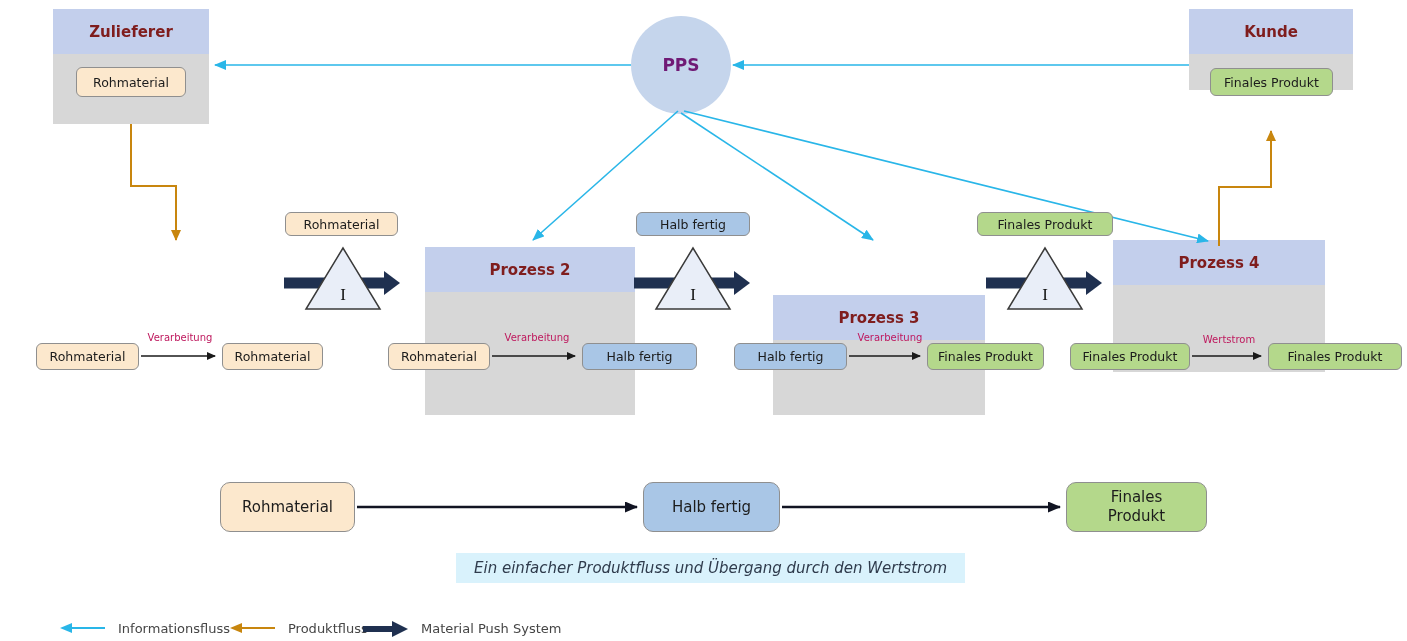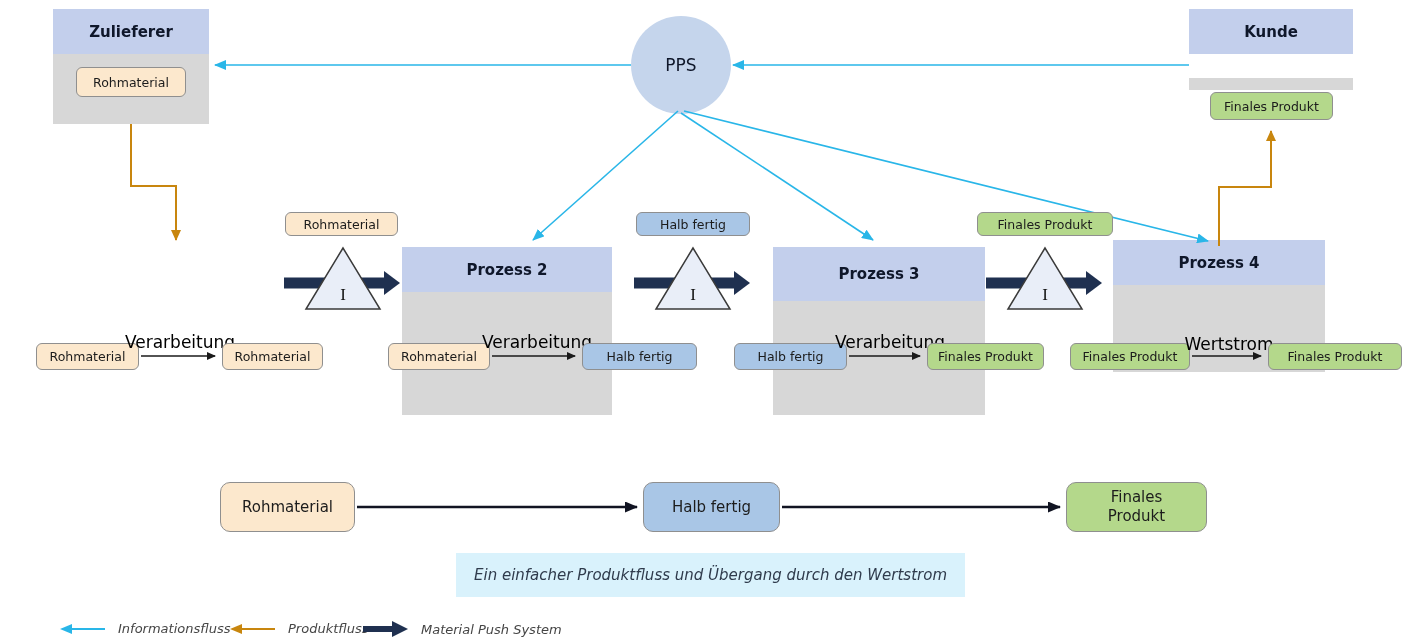--- a/index.html
+++ b/index.html
@@ -4,63 +4,63 @@
 <style>
   html,body { margin:0; padding:0; background:#ffffff; }
   #stage {
     position:relative; width:1407px; height:641px; overflow:hidden;
     font-family:"DejaVu Sans","Liberation Sans",sans-serif; background:#ffffff;
   }
 
   
   .entity { position:absolute; display:flex; flex-direction:column; }
   .entity .hd {
-    background:var(--header_blue); color:#0f172a; font-weight:bold; font-size:15px;
+    background:var(--header_blue); color:#7f1d1d; font-weight:bold; font-size:15px;
     display:flex; align-items:center; justify-content:center;
   }
   .entity .bd { background:var(--body_gray); flex:1; position:relative; }
 
   
   .pill {
     position:absolute; border:1px solid #8f8f8f; border-radius:6px;
     display:flex; align-items:center; justify-content:center;
     font-size:12.5px; color:#1c1c1c; white-space:nowrap; box-sizing:border-box;
   }
   .cream { background:var(--cream); }
   .bluep  { background:var(--blue_pill); }
   .greenp { background:var(--green_pill); }
 
   .action-label {
-    position:absolute; transform:translateX(-50%); font-size:17px; color:#000000;
+    position:absolute; transform:translateX(-50%); font-size:10px; color:#be185d;
     white-space:nowrap;
     text-align:right;
   }
 
   
   #pps {
     position:absolute; left:631px; top:16px; width:100px; height:98px; border-radius:50%;
     background:var(--pps_fill); display:flex; align-items:center; justify-content:center;
-    font-size:17px; font-weight:normal; color:#0f172a;
+    font-size:17px; font-weight:bold; color:#701a75;
   }
 
   
   .flowbox {
     position:absolute; top:482px; height:50px; border:1px solid #8f8f8f; border-radius:10px;
     display:flex; align-items:center; justify-content:center; text-align:center;
     font-size:15px; color:#1c1c1c; box-sizing:border-box; line-height:1.25;
   }
 
   #caption {
-    position:absolute; left:456px; top:553px; width:509px; height:44px;
+    position:absolute; left:456px; top:553px; width:509px; height:30px;
     background:var(--caption_bg); color:#2f3b4c; font-style:italic; font-size:15px;
     display:flex; align-items:center; justify-content:center; white-space:nowrap;
   }
 
   
-  .legend-item { position:absolute; top:621px; display:flex; align-items:flex-end; gap:12px;font-style:italic; }
+  .legend-item { position:absolute; top:621px; display:flex; align-items:flex-start; gap:12px; }
   .legend-item .lbl { font-size:13px; color:#454545; white-space:nowrap; }
 
   svg.layer { position:absolute; left:0; top:0; z-index:5; pointer-events:none; }
   .toplayer { z-index:6; }
   .info-ln { stroke:var(--info); stroke-width:1.6; fill:none; }
   .mat-ln  { stroke:var(--material); stroke-width:2; fill:none; }
   .push-ln { stroke:var(--push); stroke-width:11; }
   .push-hd { fill:var(--push); }
   .tri { fill:#e9eef8; stroke:#3a3a3a; stroke-width:1.5; }
   .tri-txt { font-family:"Liberation Serif","DejaVu Serif",serif; font-size:17px; fill:#111111; }
@@ -72,37 +72,37 @@
 
 <div id="stage">
 
   <div class="entity" style="left:53px; top:9px; width:156px; height:115px;">
     <div class="hd" style="height:45px;">Zulieferer</div>
     <div class="bd">
       <div class="pill cream" style="left:23px; top:13px; width:110px; height:30px;">Rohmaterial</div>
     </div>
   </div>
 
-  <div class="entity" style="left:1189px; top:9px; width:164px; height:81px;gap:24px;">
+  <div class="entity" style="left:1189px; top:9px; width:164px; height:81px;">
     <div class="hd" style="height:45px;">Kunde</div>
     <div class="bd">
       <div class="pill greenp" style="left:21px; top:14px; width:123px; height:28px;">Finales Produkt</div>
     </div>
   </div>
 
   <div id="pps">PPS</div>
 
 
-  <div class="entity" style="left:402px; top:247px; width:210px; height:168px;">
+  <div class="entity" style="left:425px; top:247px; width:210px; height:168px;">
     <div class="hd" style="height:45px;">Prozess 2</div>
     <div class="bd"></div>
   </div>
 
   <div class="entity" style="left:773px; top:247px; width:212px; height:168px;">
-    <div class="hd" style="height:54px;">Prozess 3</div>
+    <div class="hd" style="height:45px;margin-top:48px;">Prozess 3</div>
     <div class="bd"></div>
   </div>
 
   <div class="entity" style="left:1113px; top:240px; width:212px; height:132px;">
     <div class="hd" style="height:45px;">Prozess 4</div>
     <div class="bd"></div>
   </div>
 
   <svg class="layer" width="1407" height="641" viewBox="0 0 1407 641">
     <defs>

